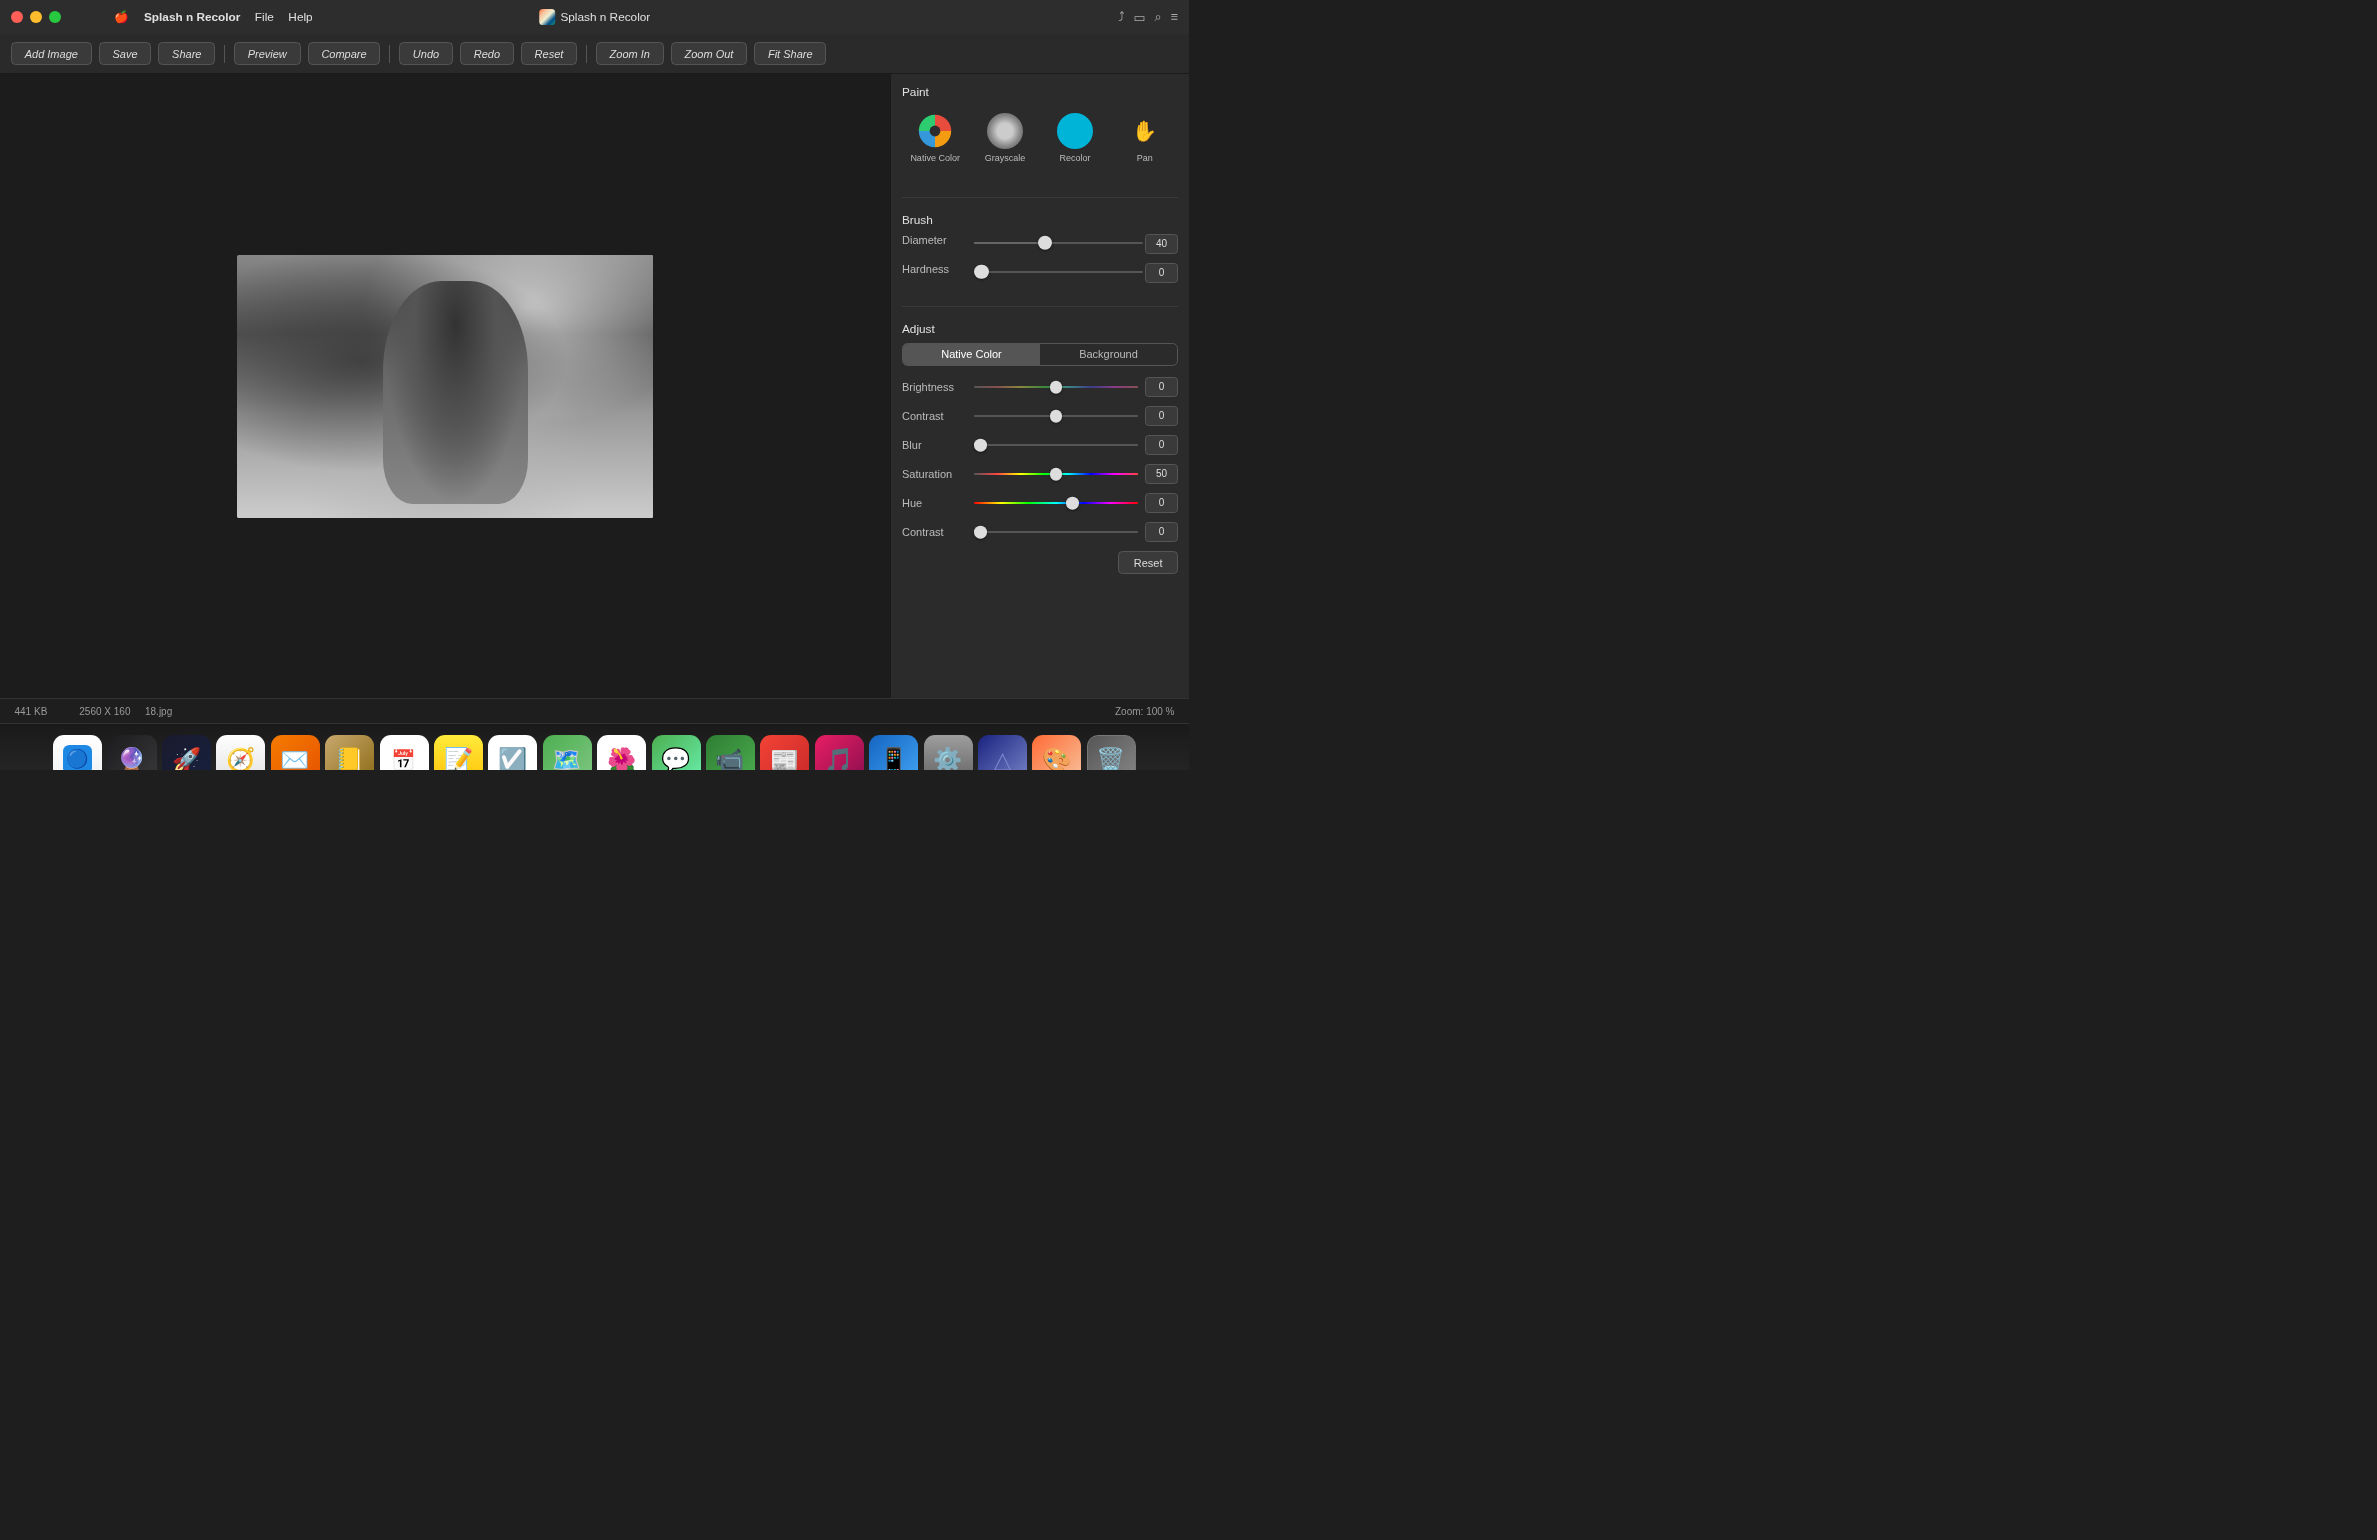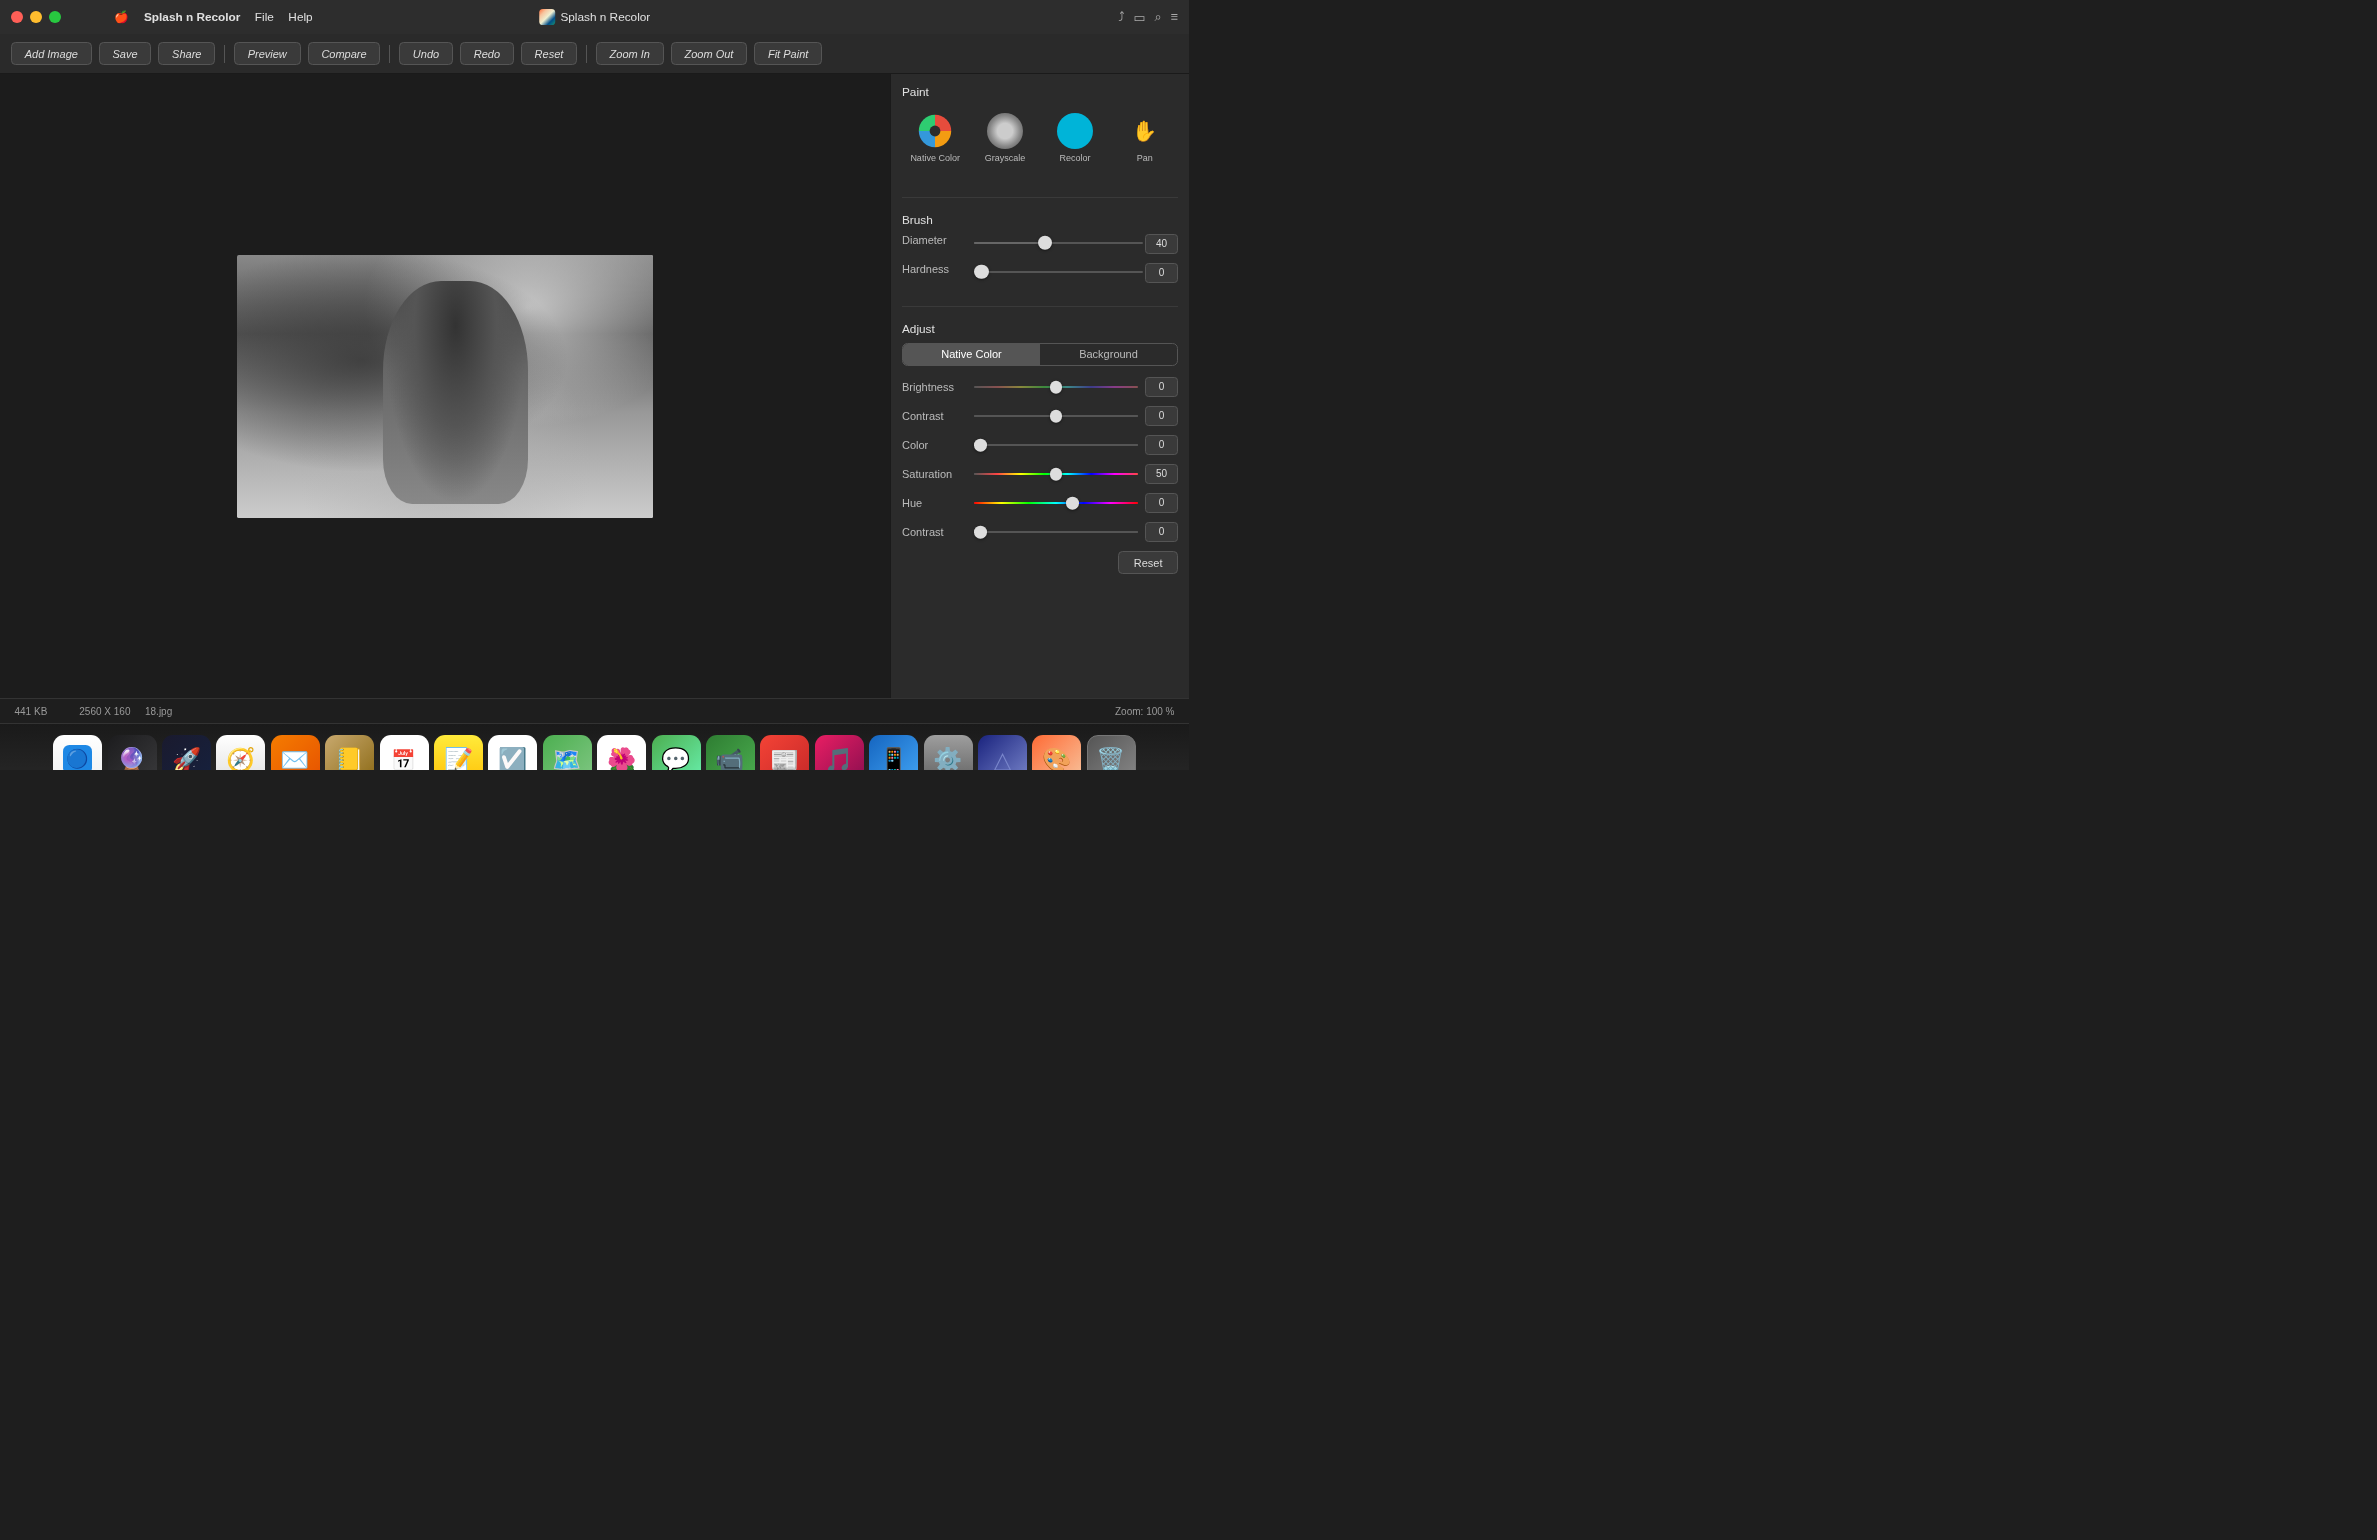--- a/index.html
+++ b/index.html
@@ -472,21 +472,21 @@
   <div class="toolbar-divider"></div>
   <button class="toolbar-btn">Preview</button>
   <button class="toolbar-btn">Compare</button>
   <div class="toolbar-divider"></div>
   <button class="toolbar-btn">Undo</button>
   <button class="toolbar-btn">Redo</button>
   <button class="toolbar-btn">Reset</button>
   <div class="toolbar-divider"></div>
   <button class="toolbar-btn">Zoom In</button>
   <button class="toolbar-btn">Zoom Out</button>
-  <button class="toolbar-btn">Fit Paint</button>
+  <button class="toolbar-btn">Fit Share</button>
 </div>
 
 <div class="main-content">
 
   <div class="canvas-area">
     <div class="canvas-image">
       
     </div>
   </div>
 
@@ -592,21 +592,21 @@
         <div class="adjust-slider-container">
           <div class="adjust-slider-track">
             <div style="width:100%;height:100%;background:#555;border-radius:1.8px;"></div>
             <div class="adjust-slider-thumb" style="left:calc(50% - 6.3px);"></div>
           </div>
         </div>
         <div class="adjust-value">0</div>
       </div>
 
       <div class="adjust-row">
-        <span class="adjust-label">Color</span>
+        <span class="adjust-label">Blur</span>
         <div class="adjust-slider-container">
           <div class="adjust-slider-track">
             <div style="width:100%;height:100%;background:#555;border-radius:1.8px;"></div>
             <div class="adjust-slider-thumb" style="left:0px;"></div>
           </div>
         </div>
         <div class="adjust-value">0</div>
       </div>
 
       <div class="adjust-row">

